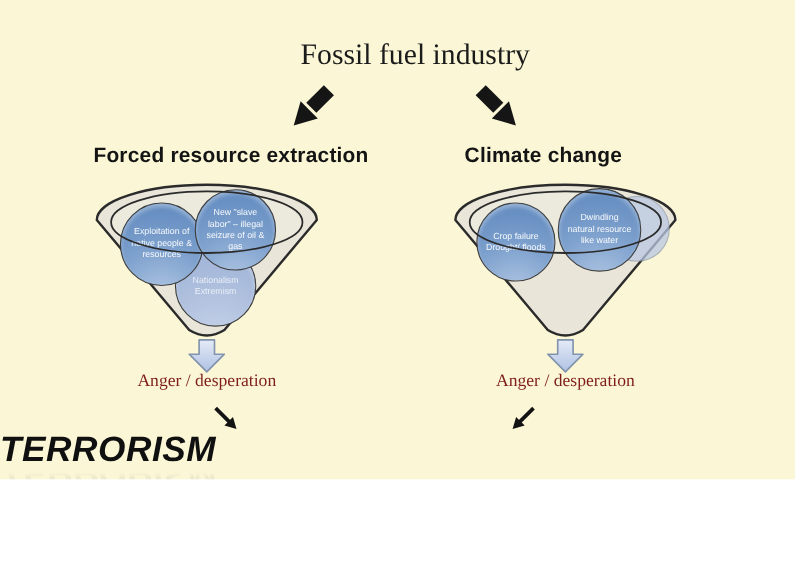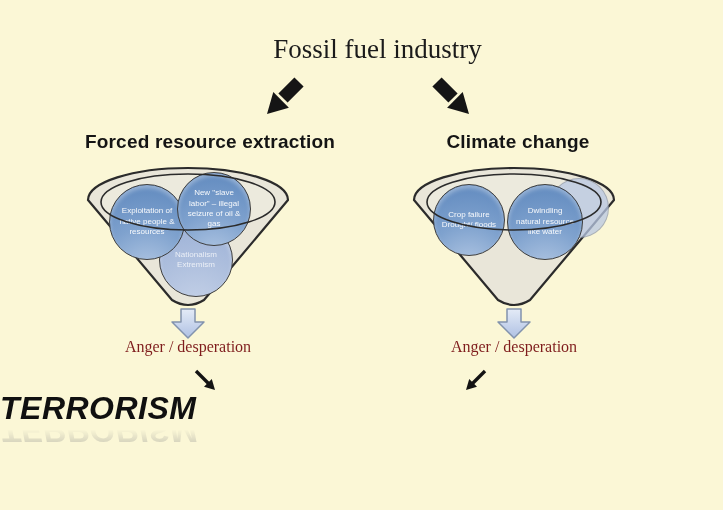--- a/index.html
+++ b/index.html
@@ -1,18 +1,18 @@
 <!DOCTYPE html>
 <html><head>
 <meta charset="utf-8">
 <style>
   html,body{margin:0;padding:0;}
   .stage{
     position:relative;
-    width:723px;height:510px;
+    width:723px;height:436px;
     background:#FBF7D6;
     overflow:hidden;
     font-family:"Liberation Sans",sans-serif;
     color:#1c1c1c;
   }
   .abs{position:absolute;}
   .page-title{
     left:32px;right:0;top:34px;
     text-align:center;
     font-family:"Liberation Serif",serif;
@@ -21,21 +21,21 @@
   }
   .branch-heading{
     top:131px;
     text-align:center;
     font-weight:bold;
     font-size:19px;
     color:#141414;
     letter-spacing:.2px;
   }
   .heading-left{left:60px;width:300px;}
-  .heading-right{left:418px;width:200px;}
+  .heading-right{left:394px;width:200px;}
   .funnel-svg{pointer-events:none;}
   .bubble{
     position:absolute;
     border-radius:50%;
     display:flex;align-items:center;justify-content:center;
     text-align:center;
     font-size:8px;line-height:1.3;
     border:1.5px solid #3e3e3e;
     box-sizing:border-box;
     padding:7px;
@@ -138,21 +138,21 @@
 
   <svg class="abs funnel-svg" style="left:408px;top:162px;" width="212" height="152" viewBox="0 0 212 152">
     <path d="M6,38 A100,32 0 0 1 206,38 L122,138 Q106,148 90,138 Z" fill="#E9E6D9" stroke="#2B2B2B" stroke-width="2.2" stroke-linejoin="round"></path>
     <ellipse cx="106" cy="40" rx="87" ry="28" fill="#ECEADD"></ellipse>
   </svg>
 
   <div class="bubble-ghost" style="left:549px;top:178px;width:58px;height:58px;"></div>
   <div class="bubble bubble-dark" style="left:433px;top:184px;width:72px;height:72px;">
     <span>Crop failure Drought/ floods</span>
   </div>
-  <div class="bubble bubble-dark" style="left:507px;top:184px;width:76px;height:76px;">
+  <div class="bubble bubble-dark" style="left:507px;top:171px;width:76px;height:76px;">
     <span>Dwindling natural resource like water</span>
   </div>
 
   <svg class="abs funnel-svg" style="left:408px;top:162px;" width="212" height="152" viewBox="0 0 212 152">
     <ellipse cx="106" cy="40" rx="87" ry="28" fill="none" stroke="#2B2B2B" stroke-width="1.6"></ellipse>
   </svg>
 
   <svg class="abs" style="left:495px;top:308px;" width="38" height="32" viewBox="0 0 38 32">
     <defs>
       <linearGradient id="spoutR" x1="0" y1="0" x2="0" y2="1">

